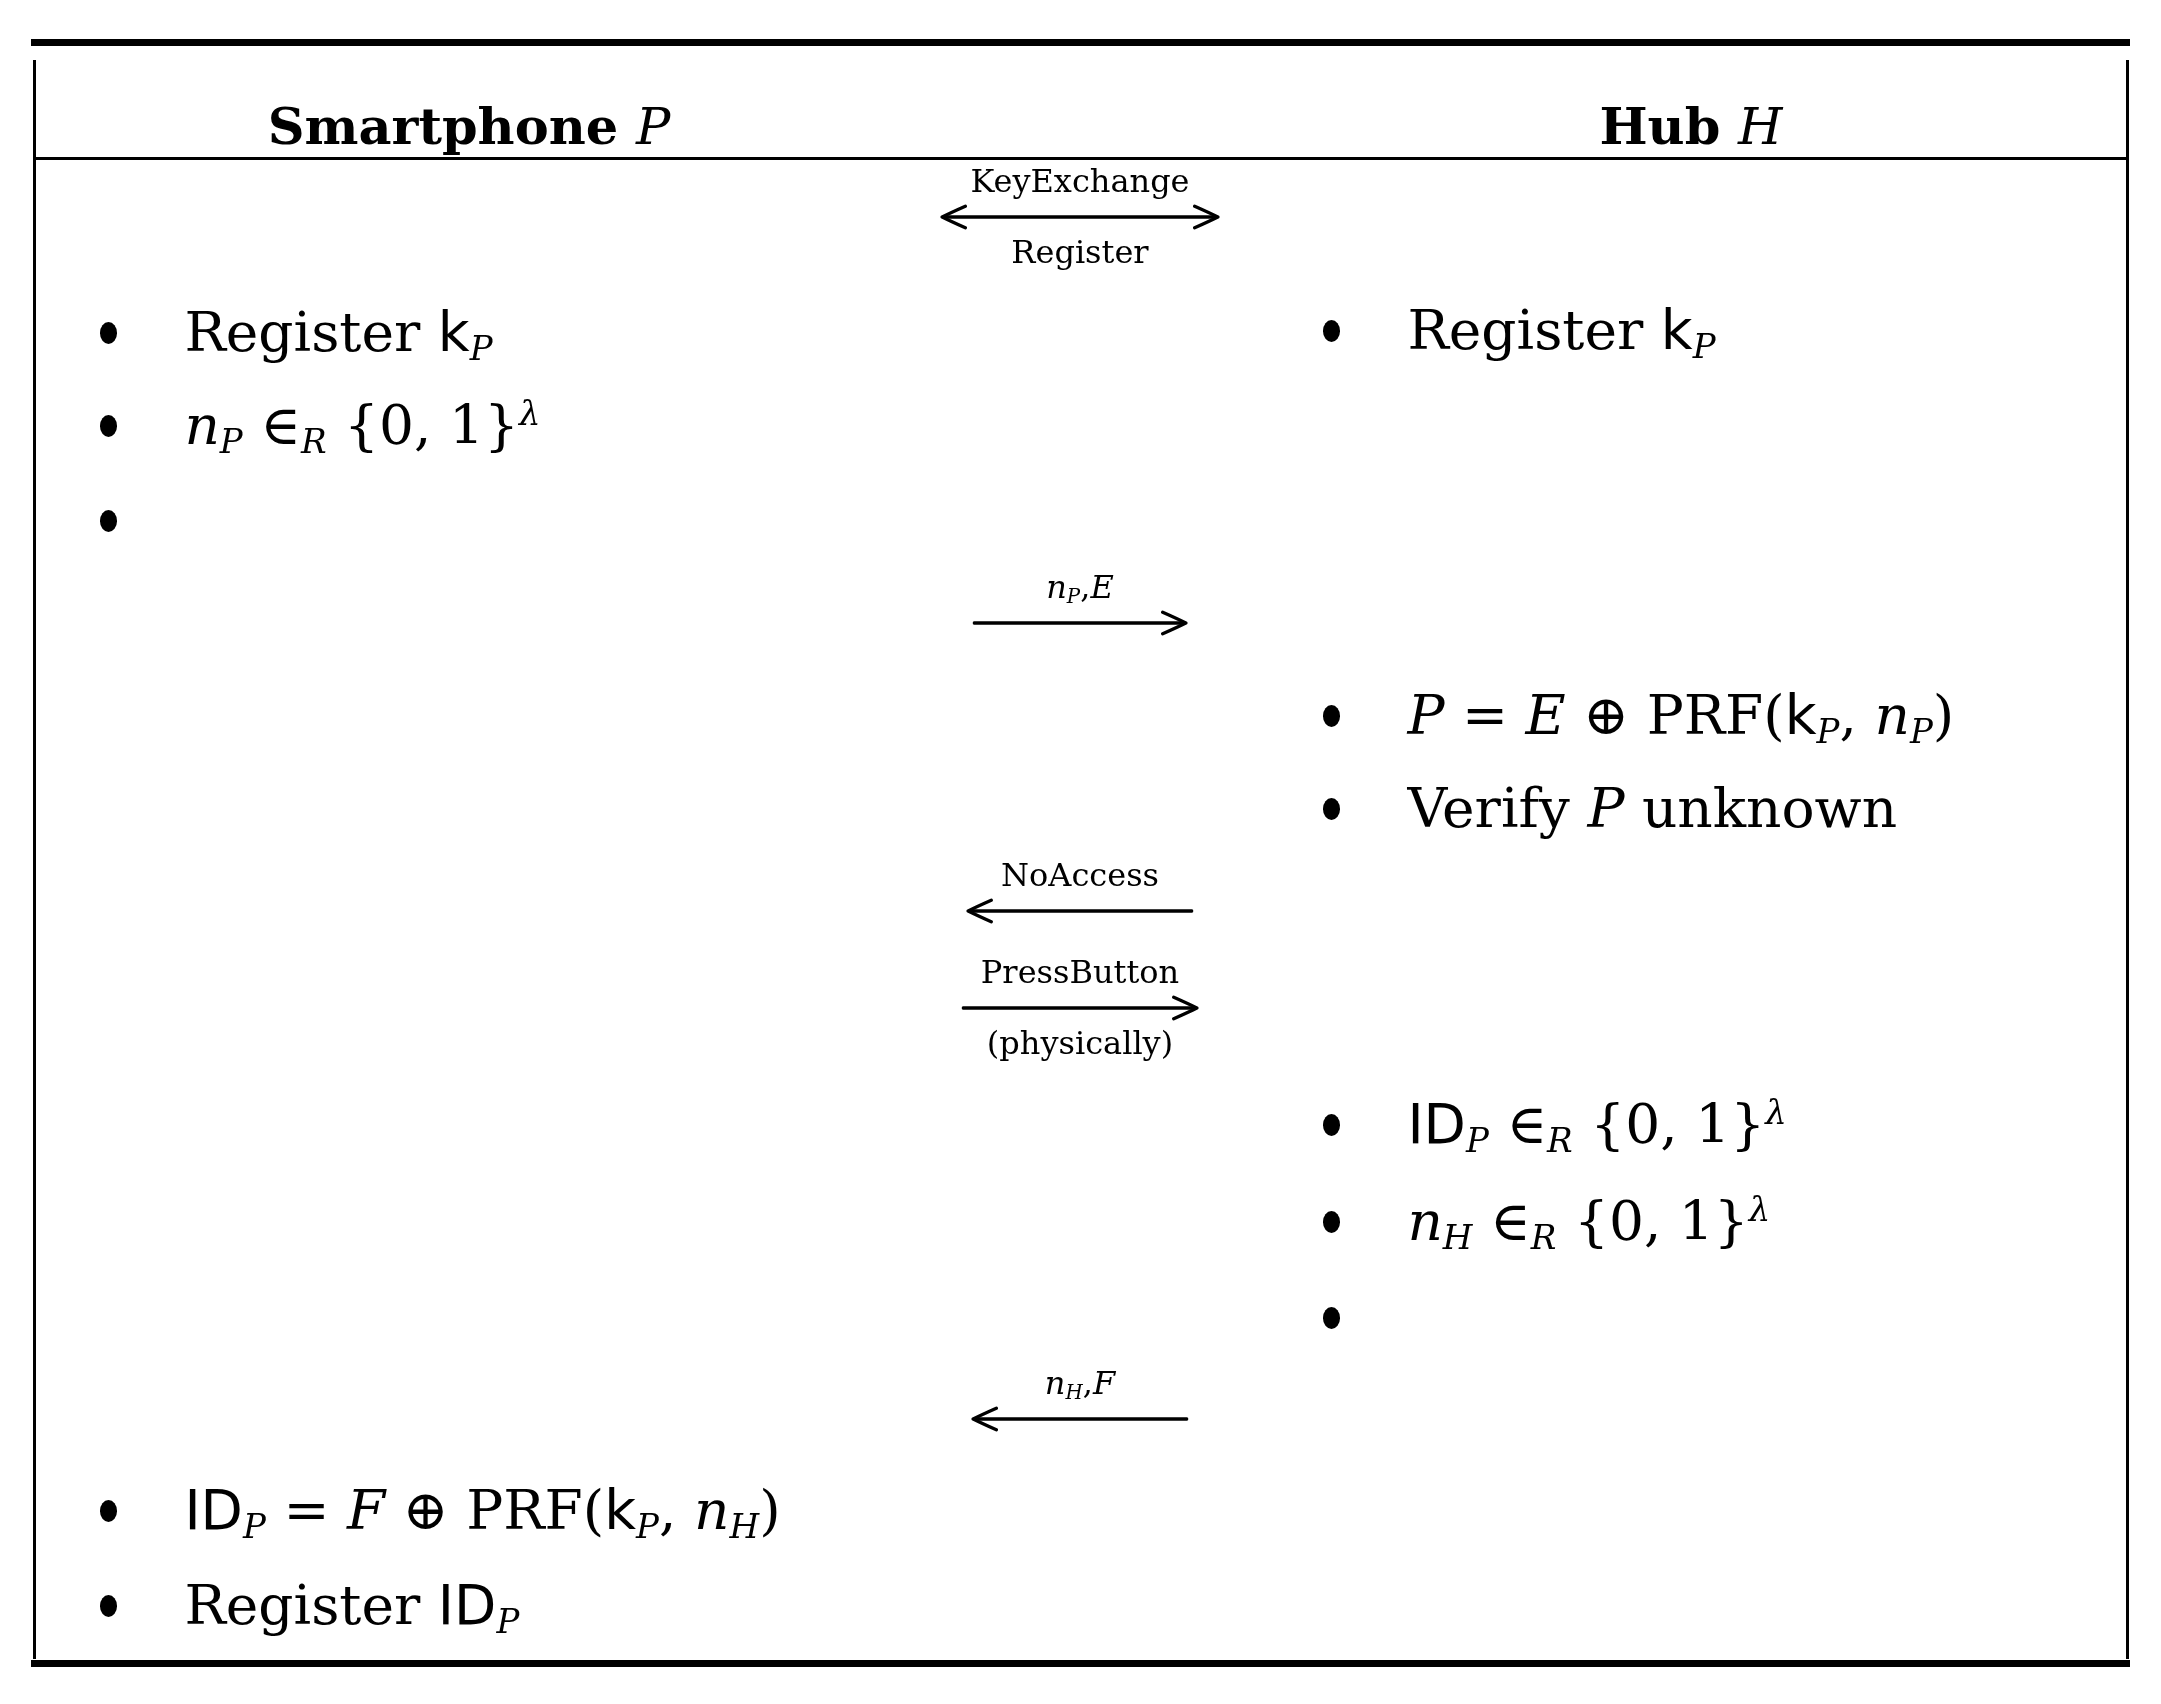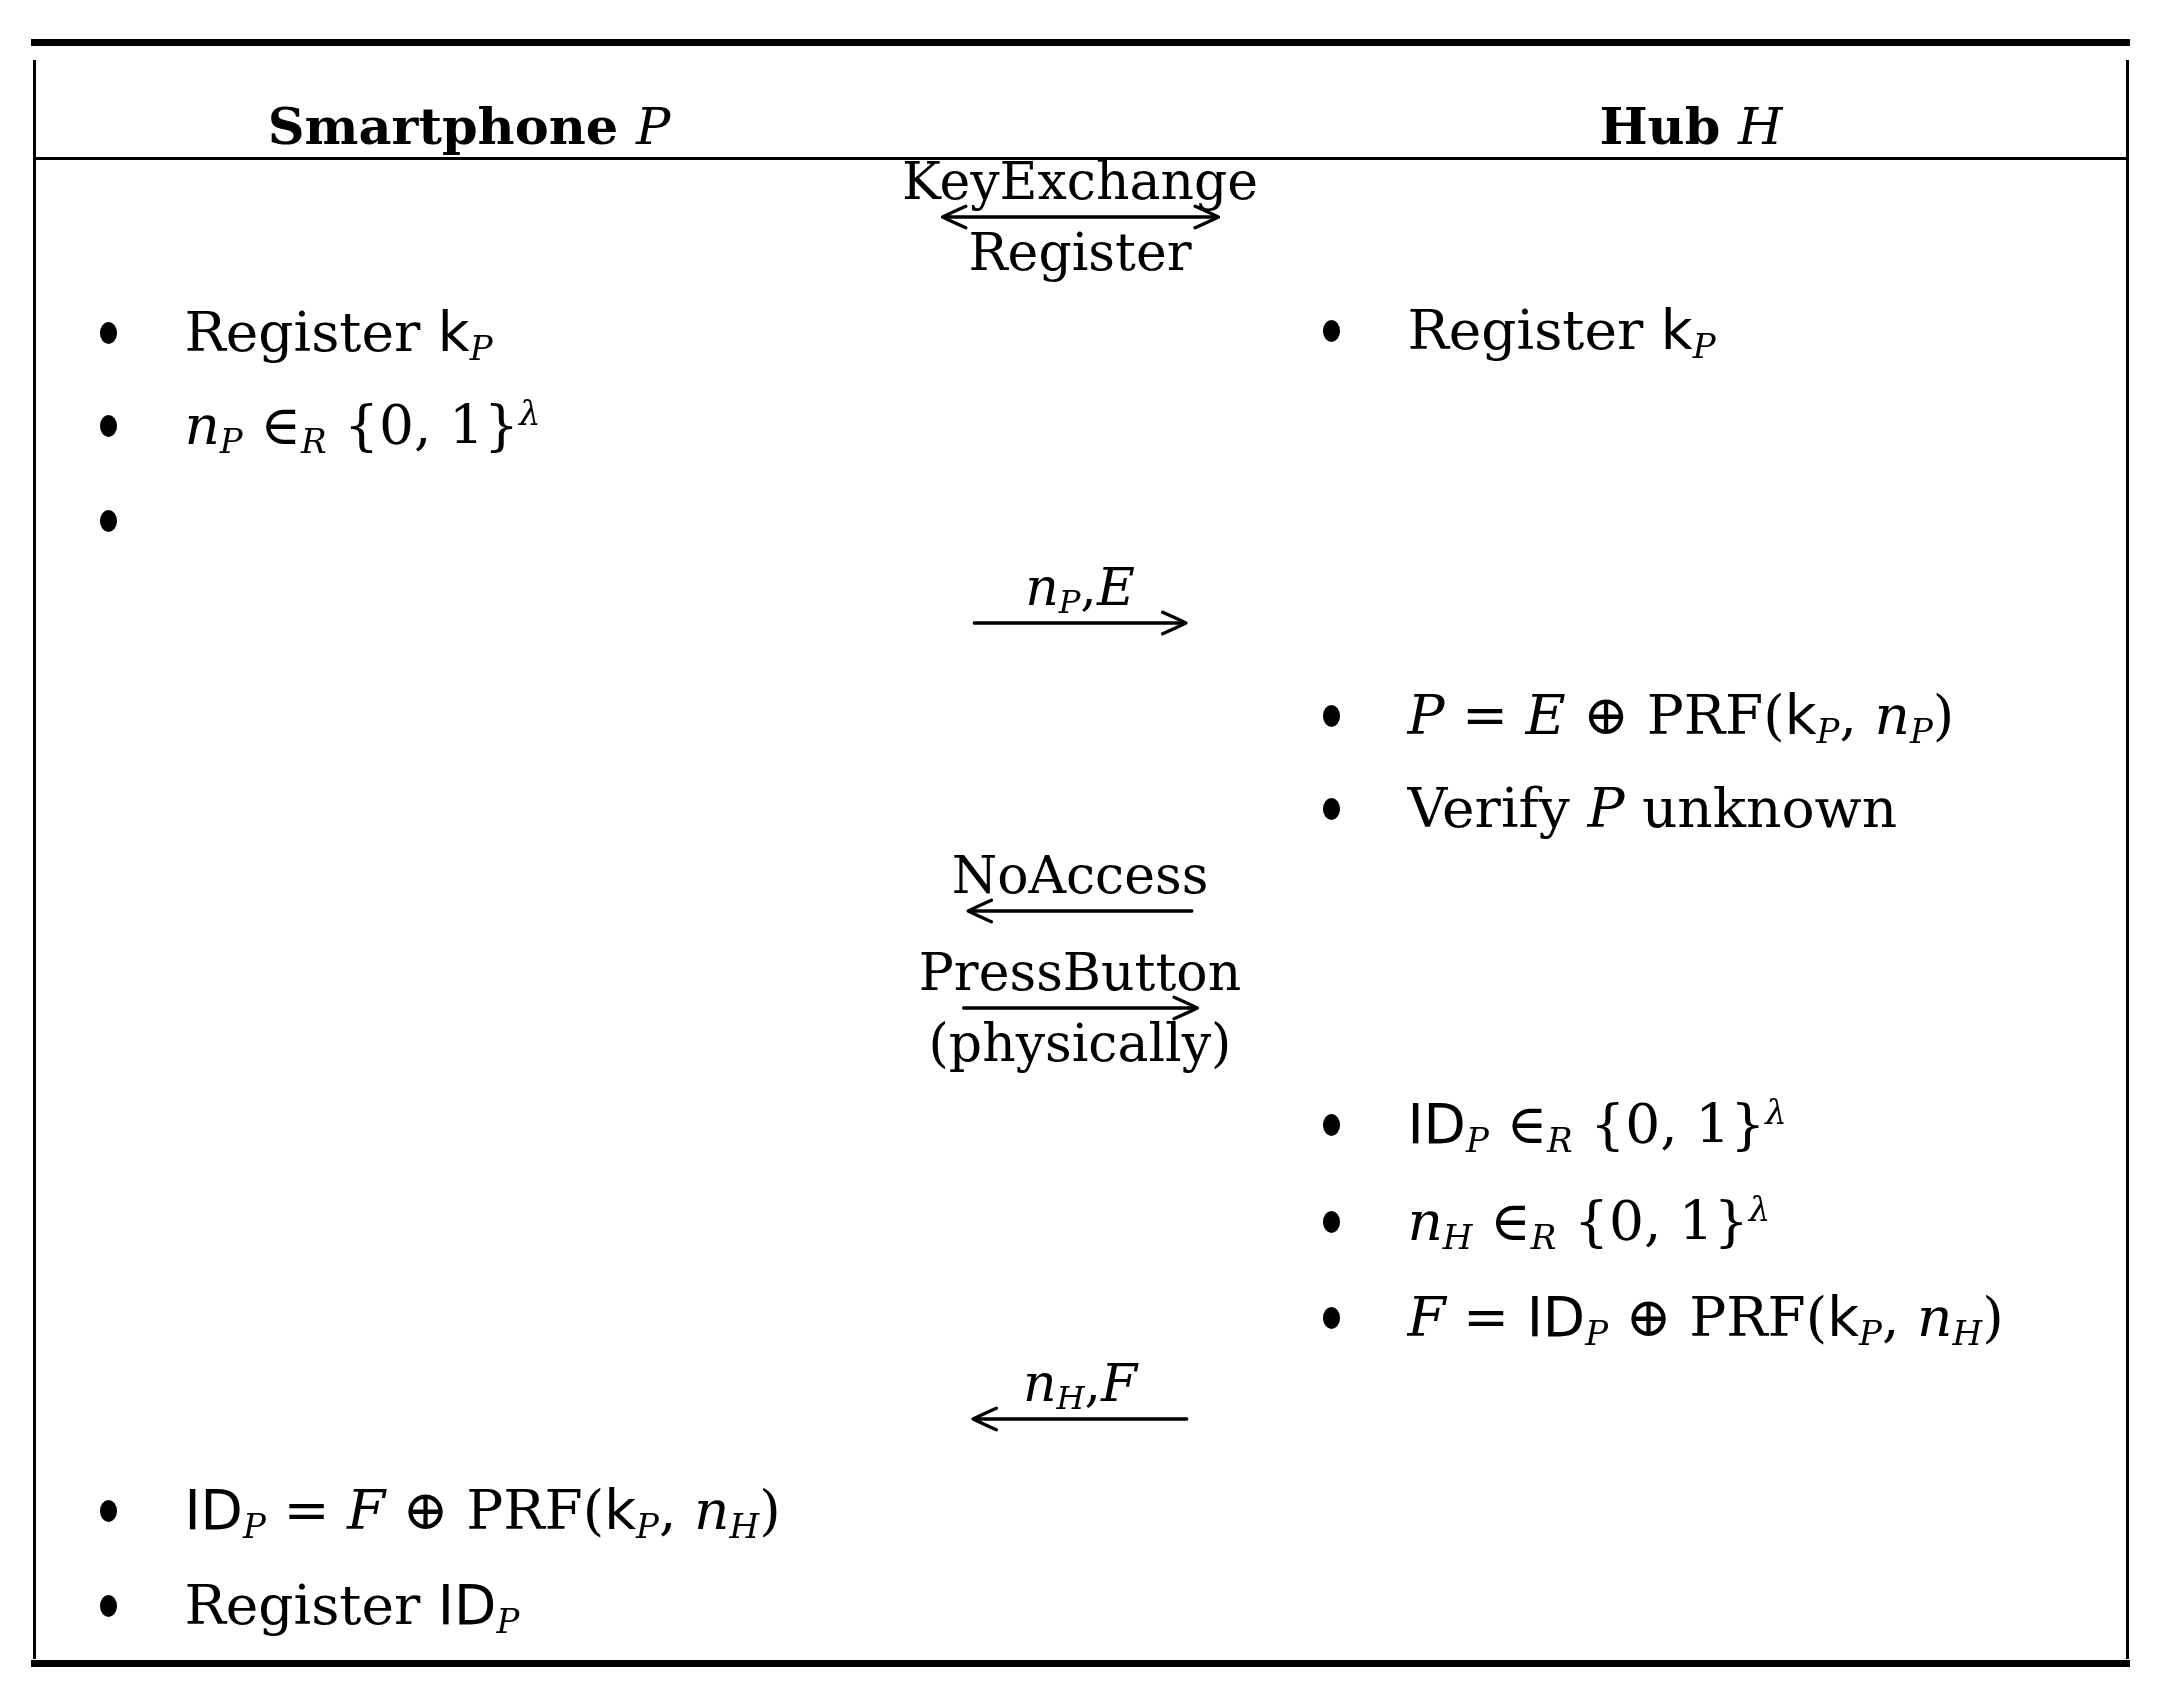--- a/index.html
+++ b/index.html
@@ -32,21 +32,21 @@
   }
   .row.left{left:100px;}
   .row.right{left:1323px;}
   .dot{width:17.4px;height:22px;background:#000;border-radius:50%;flex:0 0 auto;margin-right:67px;}
 
   
   .msg{
     position:absolute;left:1080px;transform:translateX(-50%);
     display:flex;flex-direction:column;align-items:center;
   }
-  .msg-label{font-size:52px;line-height:41px;white-space:nowrap;}
+  .msg-label{font-size:32px;line-height:41px;white-space:nowrap;}
   .arrow-svg{display:block;}
   .arrow-svg line,.arrow-svg path{stroke:#000;stroke-width:4;fill:none;stroke-linecap:round;}
 </style>
 </head>
 <body>
 
 <div class="abs rule" style="left:31px;top:39px;width:2099px;height:6.6px;"></div>
 <div class="abs rule" style="left:33px;top:157px;width:2096px;height:3.3px;"></div>
 <div class="abs rule" style="left:33px;top:60px;width:3.3px;height:1599px;"></div>
 <div class="abs rule" style="left:2126px;top:60px;width:3.3px;height:1599px;"></div>
@@ -119,21 +119,20 @@
 <div class="row right" style="top:1083px;">
   <span class="dot"></span>
   <span><span class="sf">ID</span><sub class="cal">P</sub> ∈<sub class="it">R</sub> {0, 1}<sup class="it">λ</sup></span>
 </div>
 <div class="row right" style="top:1180px;">
   <span class="dot"></span>
   <span><i>n</i><sub class="cal">H</sub> ∈<sub class="it">R</sub> {0, 1}<sup class="it">λ</sup></span>
 </div>
 <div class="row right" style="top:1276px;">
   <span class="dot"></span>
-  <span><i>F</i> = <span class="sf">ID</span><sub class="cal">P</sub> ⊕ PRF(<span class="sf">k</span><sub class="cal">P</sub>, <i>n</i><sub class="cal">H</sub>)</span>
 </div>
 
 <div class="msg" style="top:1363px;">
   <div class="msg-label"><i>n</i><sub class="cal">H</sub>,<i>F</i></div>
   <svg class="arrow-svg" width="217" height="30" viewBox="0 0 262 36">
     <line x1="4" y1="18" x2="260" y2="18"></line>
     <path d="M 30 5 C 13 12.5, 5 16.5, 2 18 C 5 19.5, 13 23.5, 30 31"></path>
   </svg>
 </div>
 

